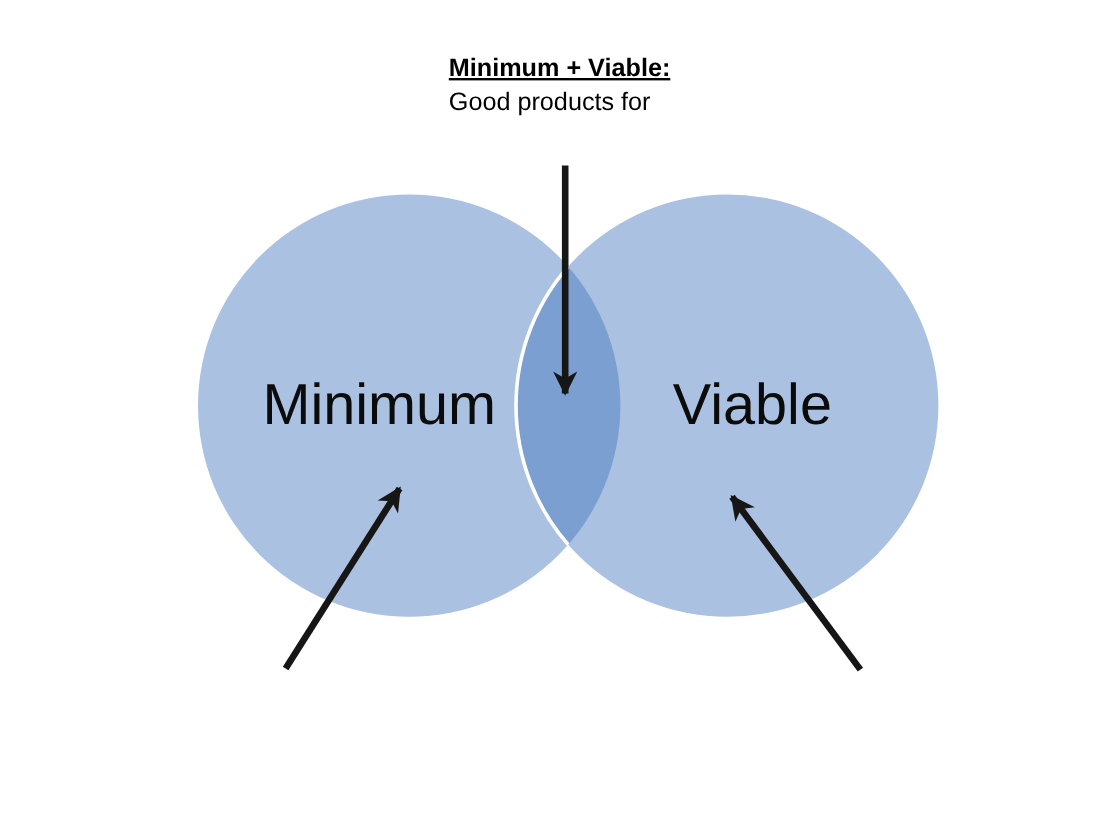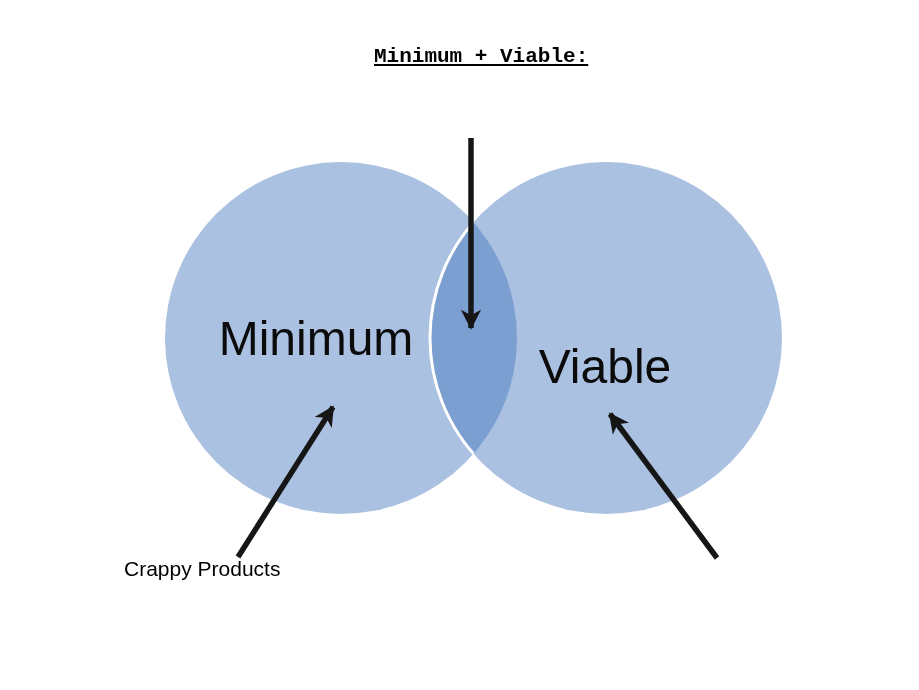--- a/index.html
+++ b/index.html
@@ -25,21 +25,20 @@
   .note {
     position: absolute;
     color: #000000;
     font-size: 21px;
     line-height: 29px;
     white-space: nowrap;
   }
   .note-title {
     font-weight: bold;
     text-decoration: underline;
-    font-family: Liberation Mono, monospace;
   }
   .circle-label {
     position: absolute;
     transform: translate(-50%, -50%);
     color: #0b0b0b;
     font-size: 48px;
     white-space: nowrap;
   }
   .note-bl { line-height: 30px; }
   .note-br { line-height: 30px; }
@@ -69,24 +68,24 @@
 
     <line x1="471" y1="138" x2="471" y2="328" stroke-width="5.5" marker-end="url(#arrowhead)" stroke="#161616"></line>
 
     <line x1="238" y1="557" x2="333" y2="407" stroke-width="5.5" marker-end="url(#arrowhead)" stroke="#161616"></line>
 
     <line x1="717" y1="558" x2="610" y2="414" stroke-width="5.5" marker-end="url(#arrowhead)" stroke="#161616"></line>
   </svg>
 
   <div class="note" style="left:374px; top:42px;">
     <div class="note-title">Minimum + Viable:</div>
+    <div>Good products for</div>
   </div>
 
   <div class="circle-label" style="left:316px; top:338px;">Minimum</div>
 
-  <div class="circle-label" style="left:605px; top:338px;margin-top:28px;">Viable</div>
+  <div class="circle-label" style="left:627px; top:338px;">Viable</div>
 
   <div class="note note-bl" style="left:124px; top:554px;">
-    <div>Crappy Products</div>
   </div>
 
 
 </div>
 
 </body></html>

